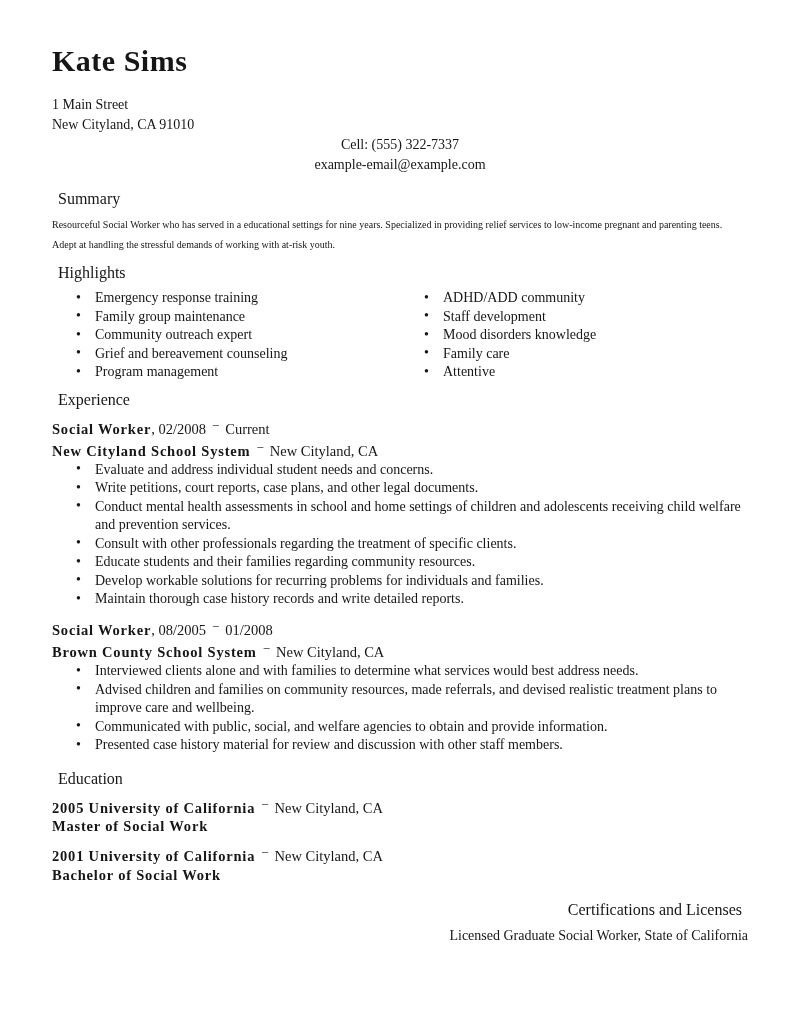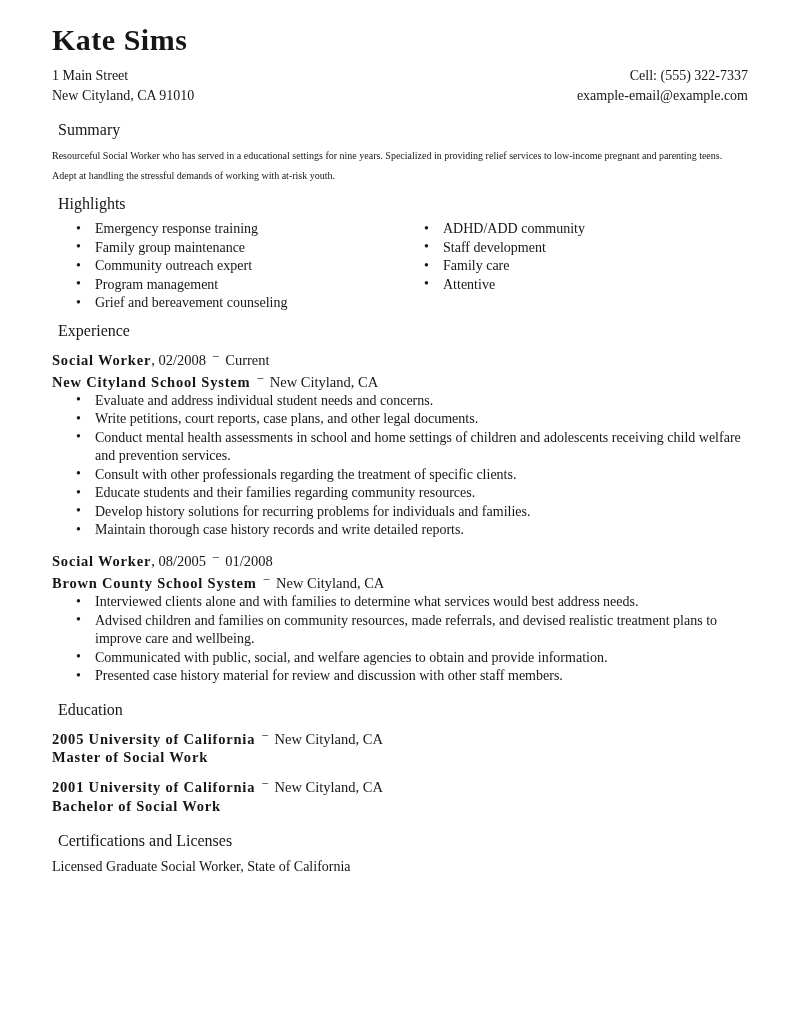--- a/index.html
+++ b/index.html
@@ -4,32 +4,32 @@
 <style>
   * { box-sizing: border-box; }
   html, body { margin: 0; padding: 0; }
   body {
     width: 800px; height: 1035px;
     background: #ffffff;
     color: #161616;
     font-family: "Liberation Serif", serif;
     overflow: hidden;
   }
-  .page { padding: 23px 52px 0 52px; width: 800px; }
+  .page { padding: 44px 52px 0 52px; width: 800px; }
 
   
   .name {
     font-size: 30px; line-height: 34px; font-weight: 700;
     letter-spacing: 0.5px; margin: 0;
   }
   .contact-row {
     display: flex; justify-content: space-between;
-    margin-top: 9px; font-size: 14px; line-height: 20px;
+    margin-top: 17px; font-size: 14px; line-height: 20px; flex-direction: column;
   }
-  .contact-right { text-align: right; font-family: Liberation Serif, serif; }
+  .contact-right { text-align: center; font-family: Liberation Serif, serif; }
 
   
   .section-heading {
     font-size: 16px; line-height: 20px; font-weight: 400; margin: 6px;
   }
   .section-summary { margin-top: 14px; }
   .summary-text { font-size: 10px; line-height: 19.5px; margin: 2px 0 0 0; }
 
   .section-highlights { margin-top: 9px; }
   .hl-columns { display: flex; margin-top: 3px; }
@@ -54,21 +54,21 @@
   .dash-sep {
     display: inline-block; vertical-align: 0.28em;
     margin: 0 6px; font-size: 13px;
   }
 
   .section-education { margin-top: 14px; }
   .edu-entry { margin-top: 4px; }
   .edu-entry + .edu-entry { margin-top: 7px; }
   .edu-line, .edu-degree { font-size: 14.5px; line-height: 19px; }
 
-  .section-certs { margin-top: 15px; }
+  .section-certs { margin-top: 15px; text-align: right; }
   .cert-text { font-size: 14px; line-height: 20px; margin: 2px 0 0 0; }
 </style>
 </head>
 <body>
 
 <div class="page">
 
   <div>
     <h1 class="name">Kate Sims</h1>
     <div class="contact-row">
@@ -88,45 +88,46 @@
     <p class="summary-text">Resourceful Social Worker who has served in a educational settings for nine years. Specialized in providing relief services to low-income pregnant and parenting teens. Adept at handling the stressful demands of working with at-risk youth.</p>
   </div>
 
   <div class="section-highlights">
     <h2 class="section-heading">Highlights</h2>
     <div class="hl-columns">
       <ul class="hl-col bullets">
         <li>Emergency response training</li>
         <li>Family group maintenance</li>
         <li>Community outreach expert</li>
+        <li>Grief and bereavement counseling</li>
         <li>Program management</li>
-        <li>Grief and bereavement counseling</li>
       </ul>
       <ul class="hl-col bullets">
         <li>ADHD/ADD community</li>
         <li>Staff development</li>
+        <li>Mood disorders knowledge</li>
         <li>Family care</li>
         <li>Attentive</li>
       </ul>
     </div>
   </div>
 
   <div class="section-experience">
     <h2 class="section-heading">Experience</h2>
 
     <div class="job">
       <div class="job-line"><span class="bold-ls">Social Worker</span><span>, </span><span>02/2008</span><span class="dash-sep">−</span><span>Current</span></div>
       <div class="job-line"><span class="bold-ls">New Cityland School System</span><span class="dash-sep">−</span><span>New Cityland, CA</span></div>
       <ul class="bullets">
         <li>Evaluate and address individual student needs and concerns.</li>
         <li>Write petitions, court reports, case plans, and other legal documents.</li>
         <li>Conduct mental health assessments in school and home settings of children and adolescents receiving child welfare and prevention services.</li>
         <li>Consult with other professionals regarding the treatment of specific clients.</li>
         <li>Educate students and their families regarding community resources.</li>
-        <li>Develop history solutions for recurring problems for individuals and families.</li>
+        <li>Develop workable solutions for recurring problems for individuals and families.</li>
         <li>Maintain thorough case history records and write detailed reports.</li>
       </ul>
     </div>
 
     <div class="job">
       <div class="job-line"><span class="bold-ls">Social Worker</span><span>, </span><span>08/2005</span><span class="dash-sep">−</span><span>01/2008</span></div>
       <div class="job-line"><span class="bold-ls">Brown County School System</span><span class="dash-sep">−</span><span>New Cityland, CA</span></div>
       <ul class="bullets">
         <li>Interviewed clients alone and with families to determine what services would best address needs.</li>
         <li>Advised children and families on community resources, made referrals, and devised realistic treatment plans to improve care and wellbeing.</li>

